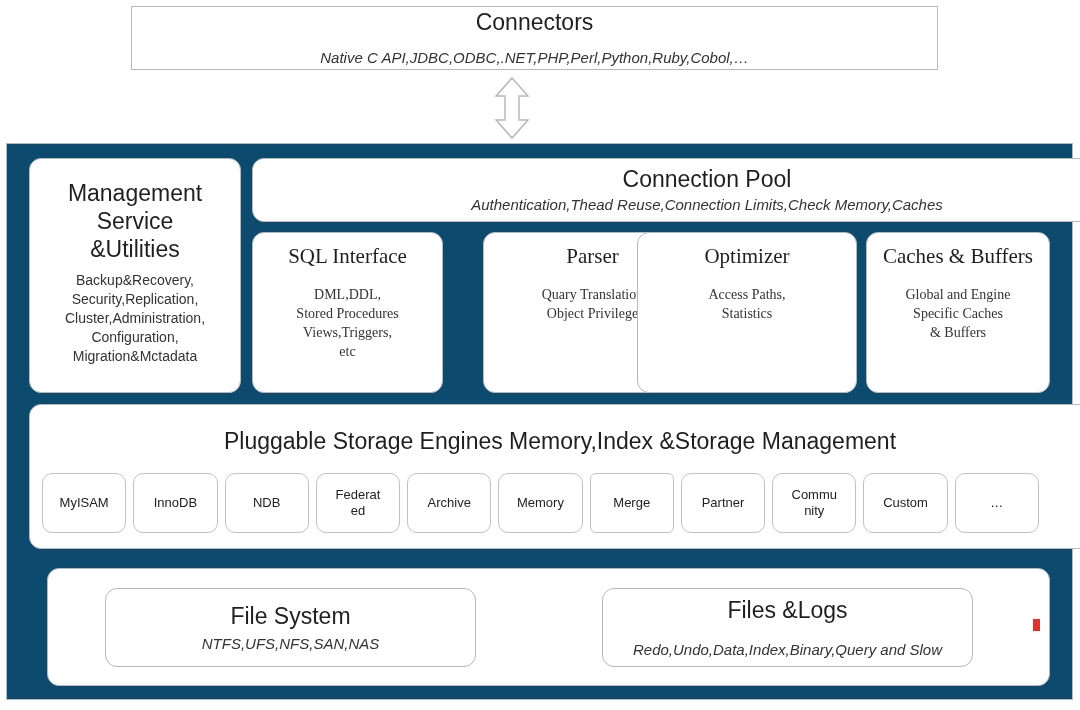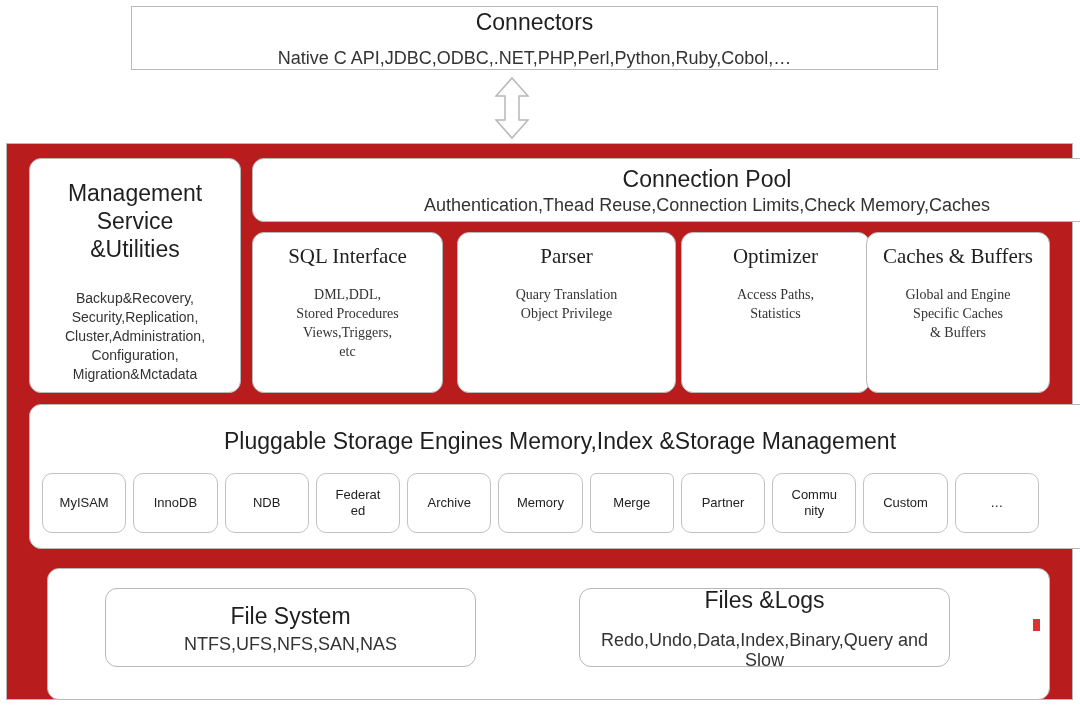--- a/index.html
+++ b/index.html
@@ -39,22 +39,23 @@
     font-size: 21px;
     line-height: 26px;
   }
   .sub {
     font-size: 14px;
     line-height: 19px;
     color: #333333;
     white-space: pre-line;
   }
   .sub-lg {
-    font-size: 18px;
+    font-size: 15px;
     line-height: 20px;
+    font-style: italic;
   }
 
   
   #connectors {
     left: 131px;
     top: 6px;
     width: 807px;
     height: 64px;
     gap: 12px;
   }
@@ -69,55 +70,55 @@
   }
 
   
   #server-frame {
     left: 6px;
     top: 143px;
     width: 1067px;
     height: 557px;
     border: 1px solid #b8b8b8;
     border-radius: 0;
-    background: #b91c1c;
+    background: #0c4a6e;
     display: block;
   }
 
   #mgmt {
     left: 22px;
     top: 14px;
     width: 212px;
     height: 235px;
     padding: 6px 8px;
     justify-content: flex-start;
   }
   #mgmt .title { margin-top: 14px; }
-  #mgmt .sub { margin-top: 26px; }
+  #mgmt .sub { margin-top: 8px; }
 
   #conn-pool {
     left: 245px;
     top: 14px;
     width: 910px;
     height: 64px;
     gap: 2px;
   }
 
   .mid-box {
     top: 88px;
     height: 161px;
     justify-content: flex-start;
     padding-top: 10px;
     font-family: Liberation Serif, serif;
   }
   .mid-box .sub { margin-top: 16px; }
 
   #sql-interface { left: 245px; width: 191px; }
-  #parser        { left: 450px; width: 219px; }
-  #optimizer     { left: 674px; width: 189px; }
+  #parser        { left: 476px; width: 219px; }
+  #optimizer     { left: 630px; width: 220px; }
   #caches        { left: 859px; width: 184px; }
 
   
   #storage {
     left: 22px;
     top: 260px;
     width: 1062px;
     height: 145px;
     display: block;
     padding: 0;
@@ -152,32 +153,32 @@
     color: #222;
     box-sizing: border-box;
     padding: 2px;
   }
 
   
   #fs-frame {
     left: 40px;
     top: 424px;
     width: 1003px;
-    height: 132px;
+    height: 118px;
     display: block;
   }
   #file-system {
     left: 57px;
     top: 19px;
     width: 371px;
     height: 79px;
     gap: 4px;
   }
   #files-logs {
-    left: 531px;
+    left: 554px;
     top: 19px;
     width: 371px;
     height: 79px;
     gap: 16px;
   }
 
   .red-tick {
     position: absolute;
     left: 1033px;
     top: 619px;

